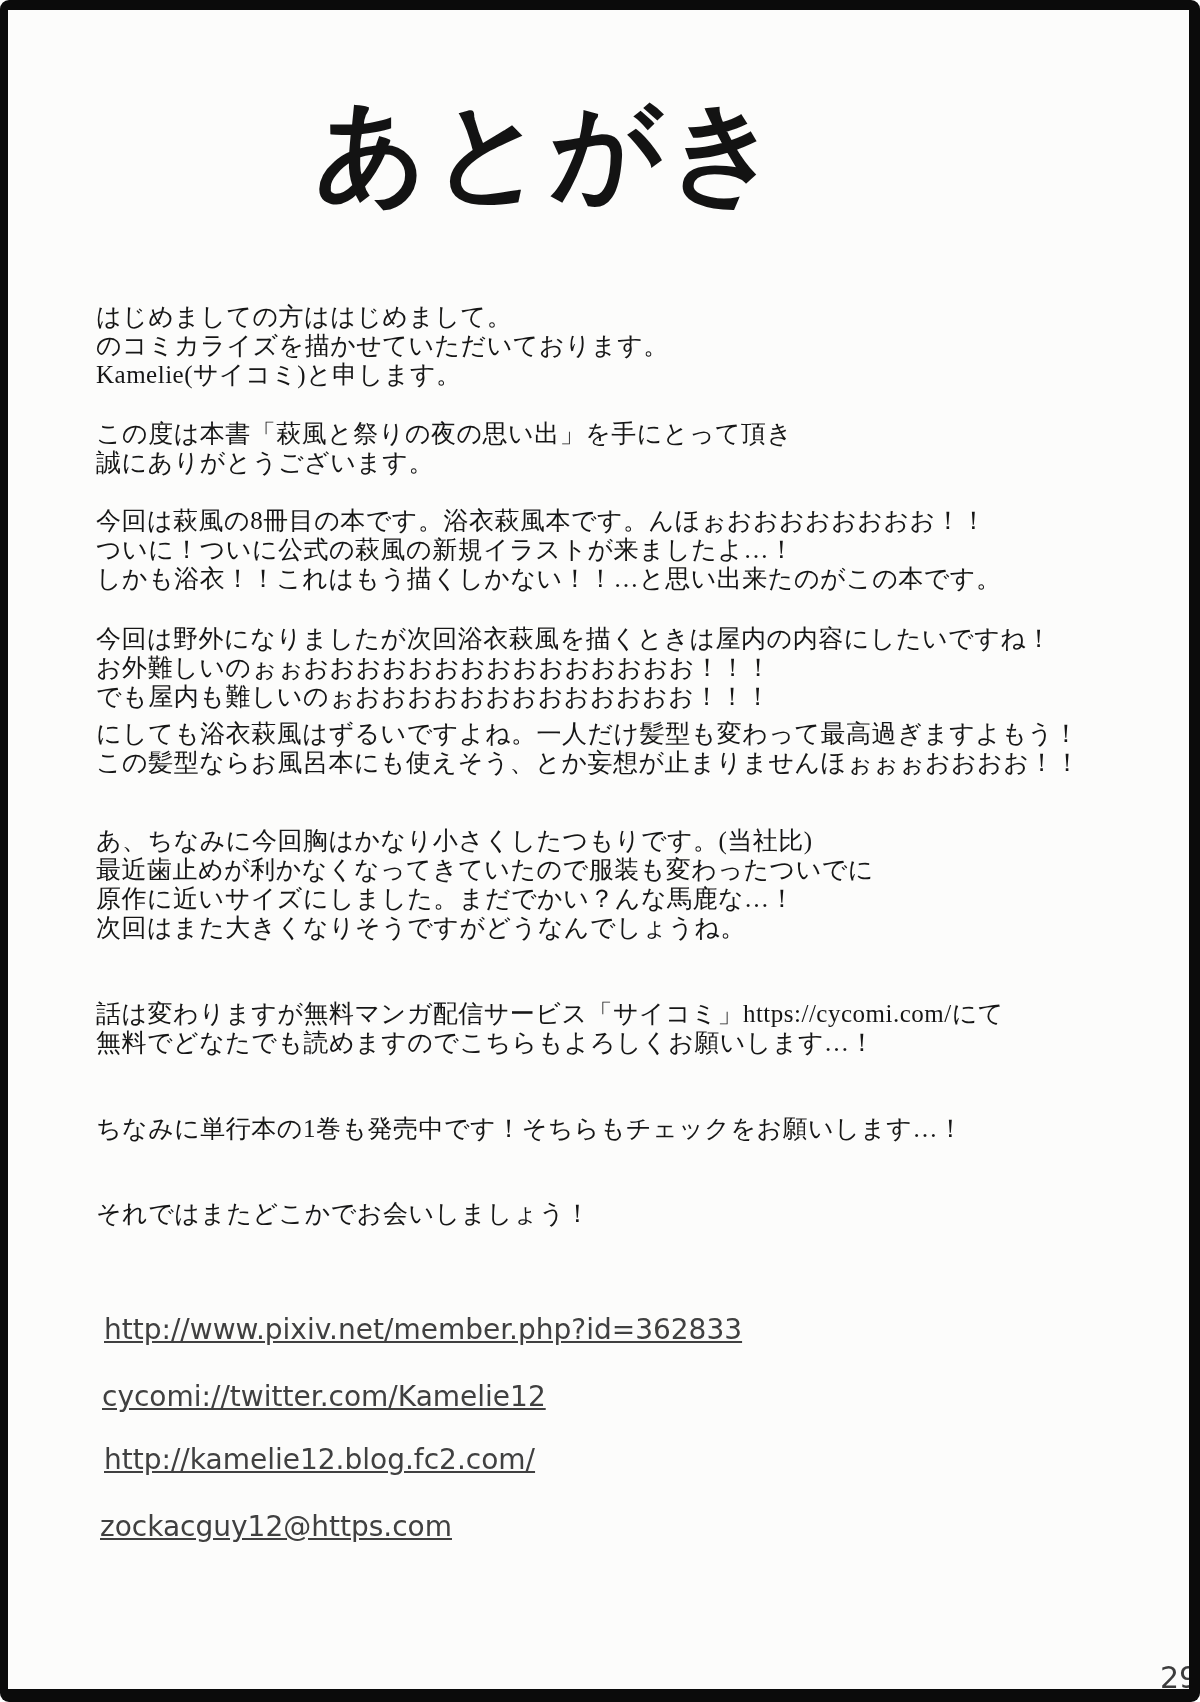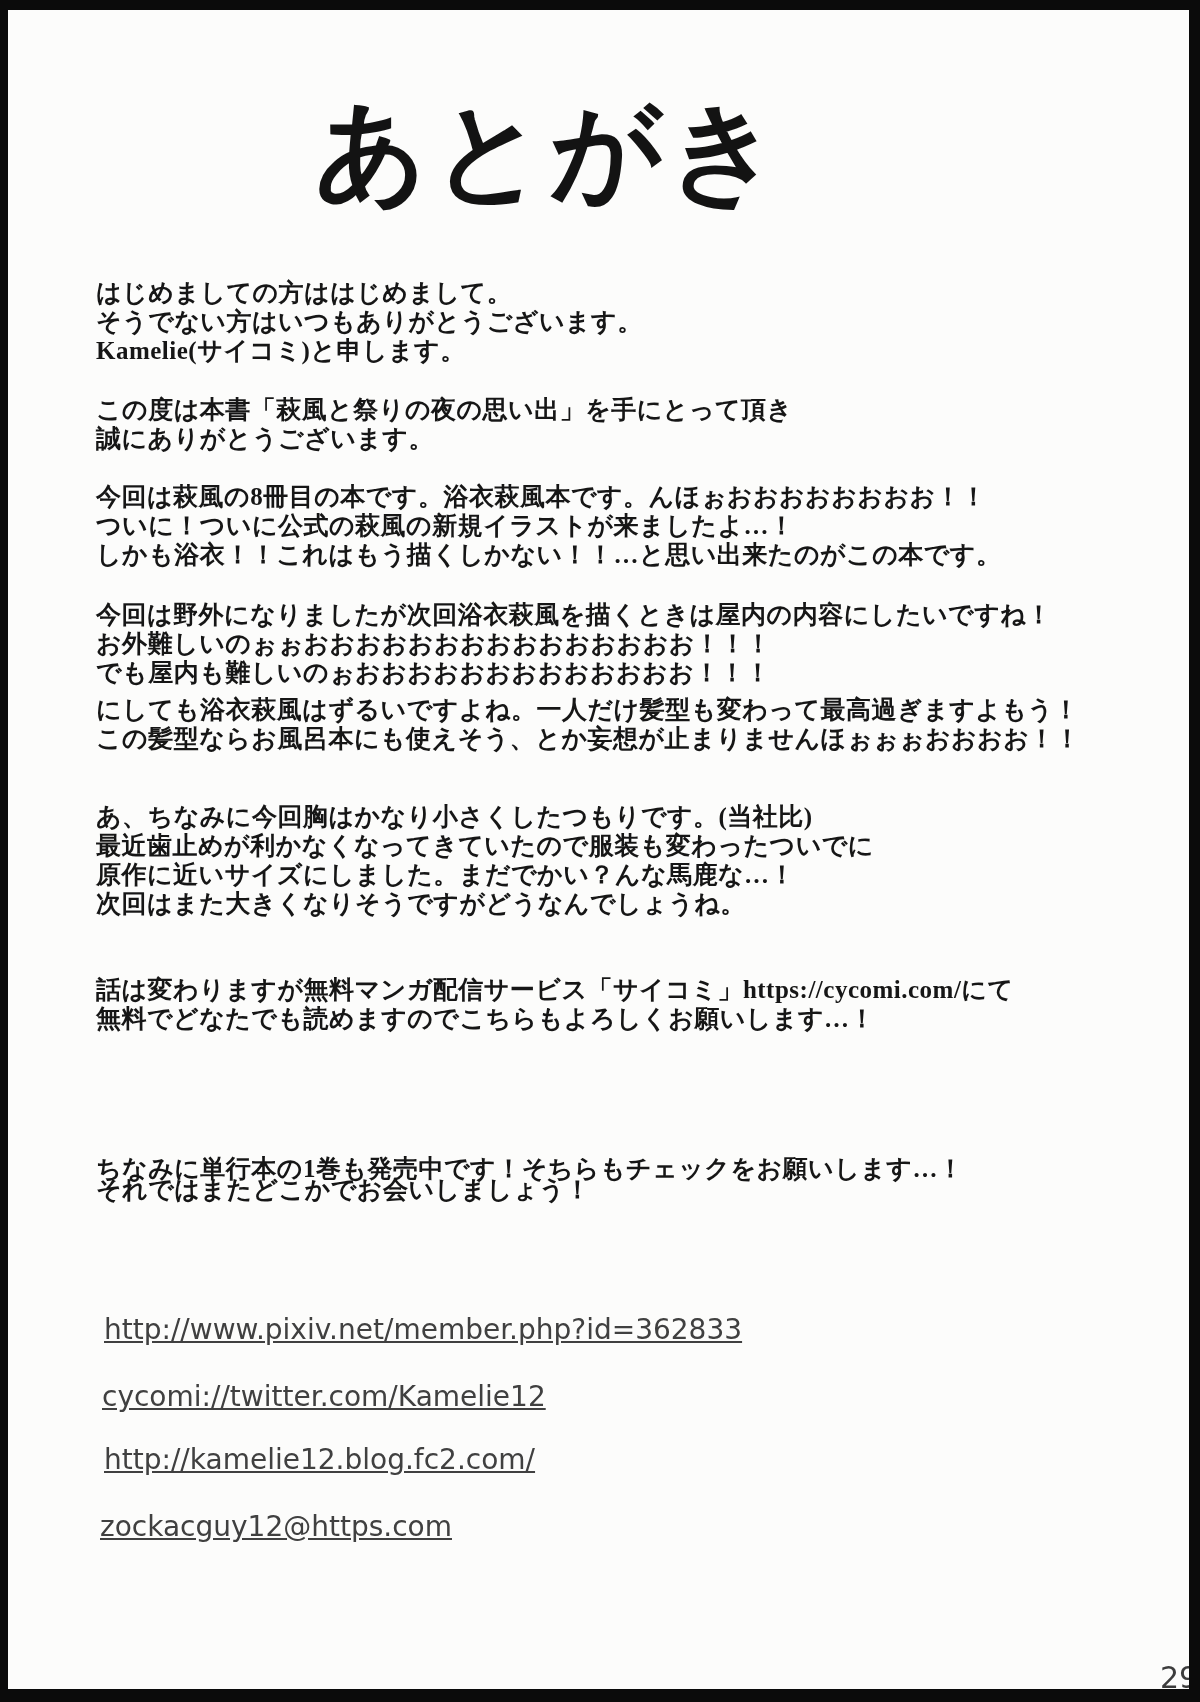--- a/index.html
+++ b/index.html
@@ -4,20 +4,21 @@
 <style>
   html,body { margin:0; padding:0; }
   .page {
     position: relative;
     width: 1200px;
     height: 1702px;
     background: #fcfcfb;
     overflow: hidden;
     font-family: "Liberation Serif", "DejaVu Serif", serif;
     color: #161616;
+    border-radius: 9px;
   }
   .frame {
     position: absolute;
     inset: 0;
     border-top: 10px solid #0b0b0b;
     border-left: 8px solid #0b0b0b;
     border-right: 11px solid #0b0b0b;
     border-bottom: 13px solid #0b0b0b;
     pointer-events: none;
     z-index: 5;
@@ -35,31 +36,32 @@
     line-height: 1.2;
     letter-spacing: 5px;
     color: #131313;
   }
   .para {
     position: absolute;
     left: 96px;
     font-size: 25px;
     line-height: 29px;
     letter-spacing: 0.5px;
-    font-weight: 700;
+    font-weight: 400;
     white-space: nowrap;
+    margin-top: 24px;
   }
   .p0 { top: 278px; }
   .p1 { top: 395px; }
   .p2 { top: 482px; }
   .p3 { top: 600px; }
   .p4 { top: 695px; }
   .p5 { top: 802px; }
   .p6 { top: 975px; }
-  .p7 { top: 1154px; }
+  .p7 { top: 1090px; }
   .p8 { top: 1175px; }
   .contact {
     position: absolute;
     font-family: "DejaVu Sans", "Liberation Sans", sans-serif;
     font-size: 28px;
     line-height: 36px;
     color: #404040;
     white-space: nowrap;
     text-decoration: underline;
   }
@@ -79,21 +81,21 @@
 </head>
 <body>
 
 <div class="page">
   <div class="frame"></div>
 
   <h1 class="title">あとがき</h1>
 
   <div class="para p0">
     <div>はじめましての方ははじめまして。</div>
-    <div>そうでない方はいつもありがとうございます。</div>
+    <div>のコミカライズを描かせていただいております。</div>
     <div>Kamelie(サイコミ)と申します。</div>
   </div>
 
   <div class="para p1">
     <div>この度は本書「萩風と祭りの夜の思い出」を手にとって頂き</div>
     <div>誠にありがとうございます。</div>
   </div>
 
   <div class="para p2">
     <div>今回は萩風の8冊目の本です。浴衣萩風本です。んほぉおおおおおおおお！！</div>

